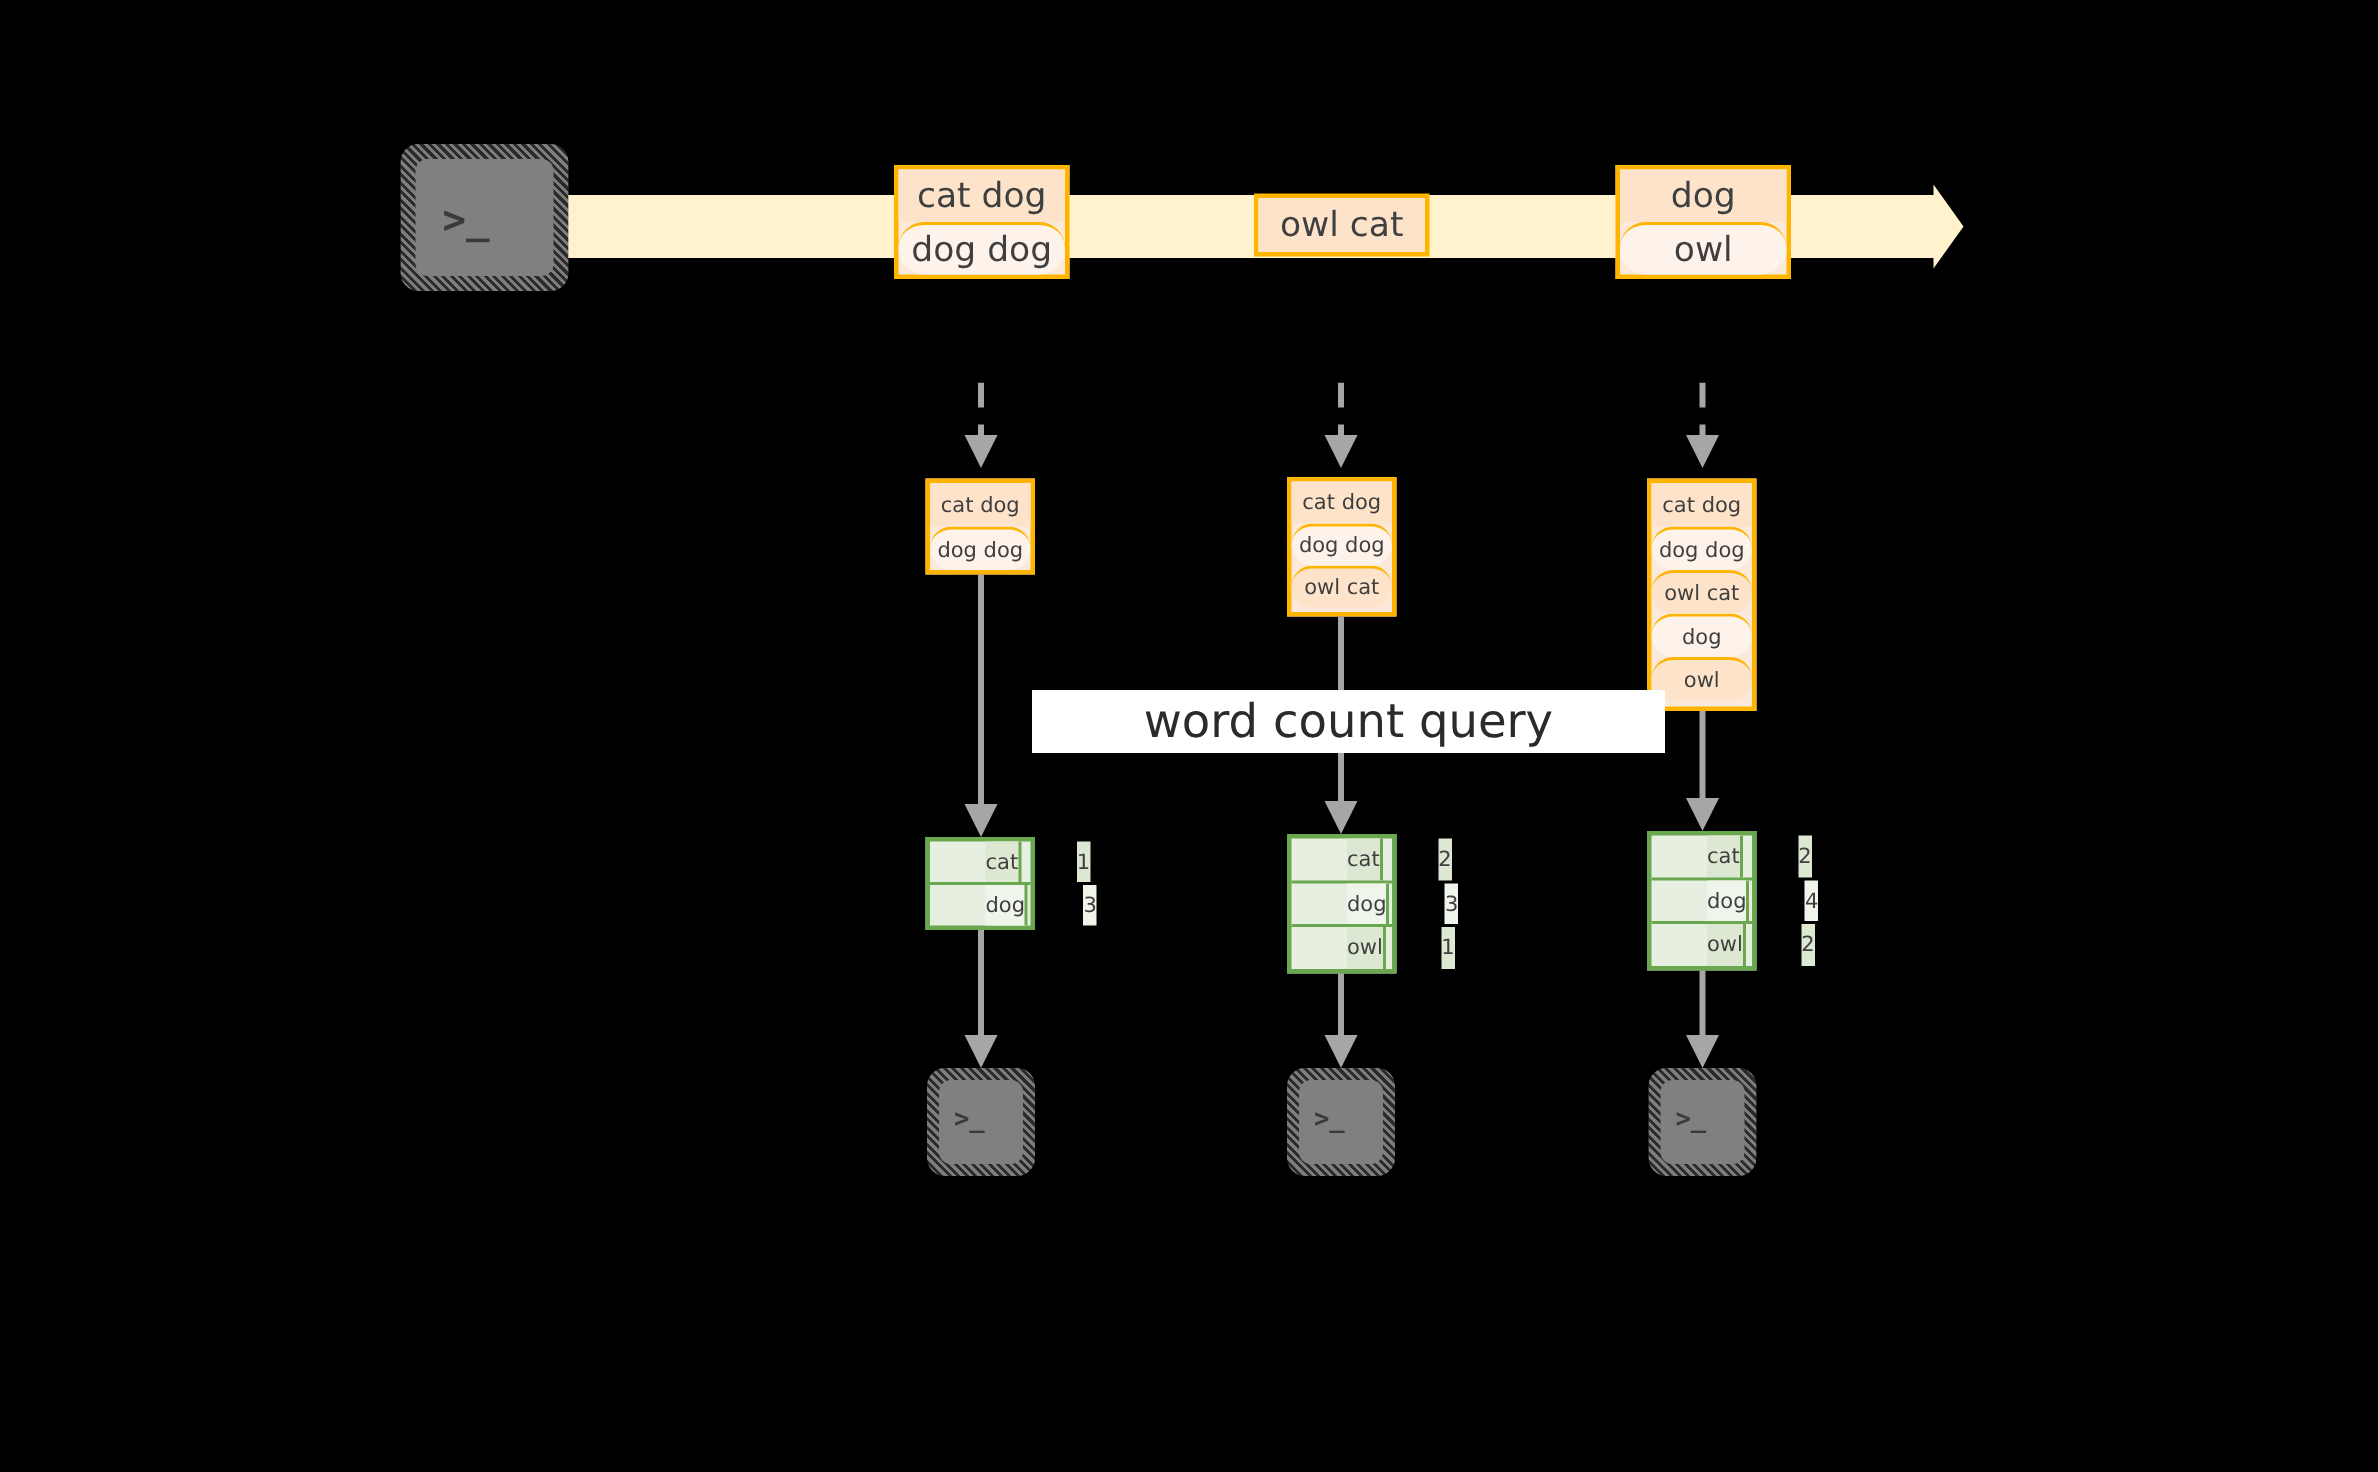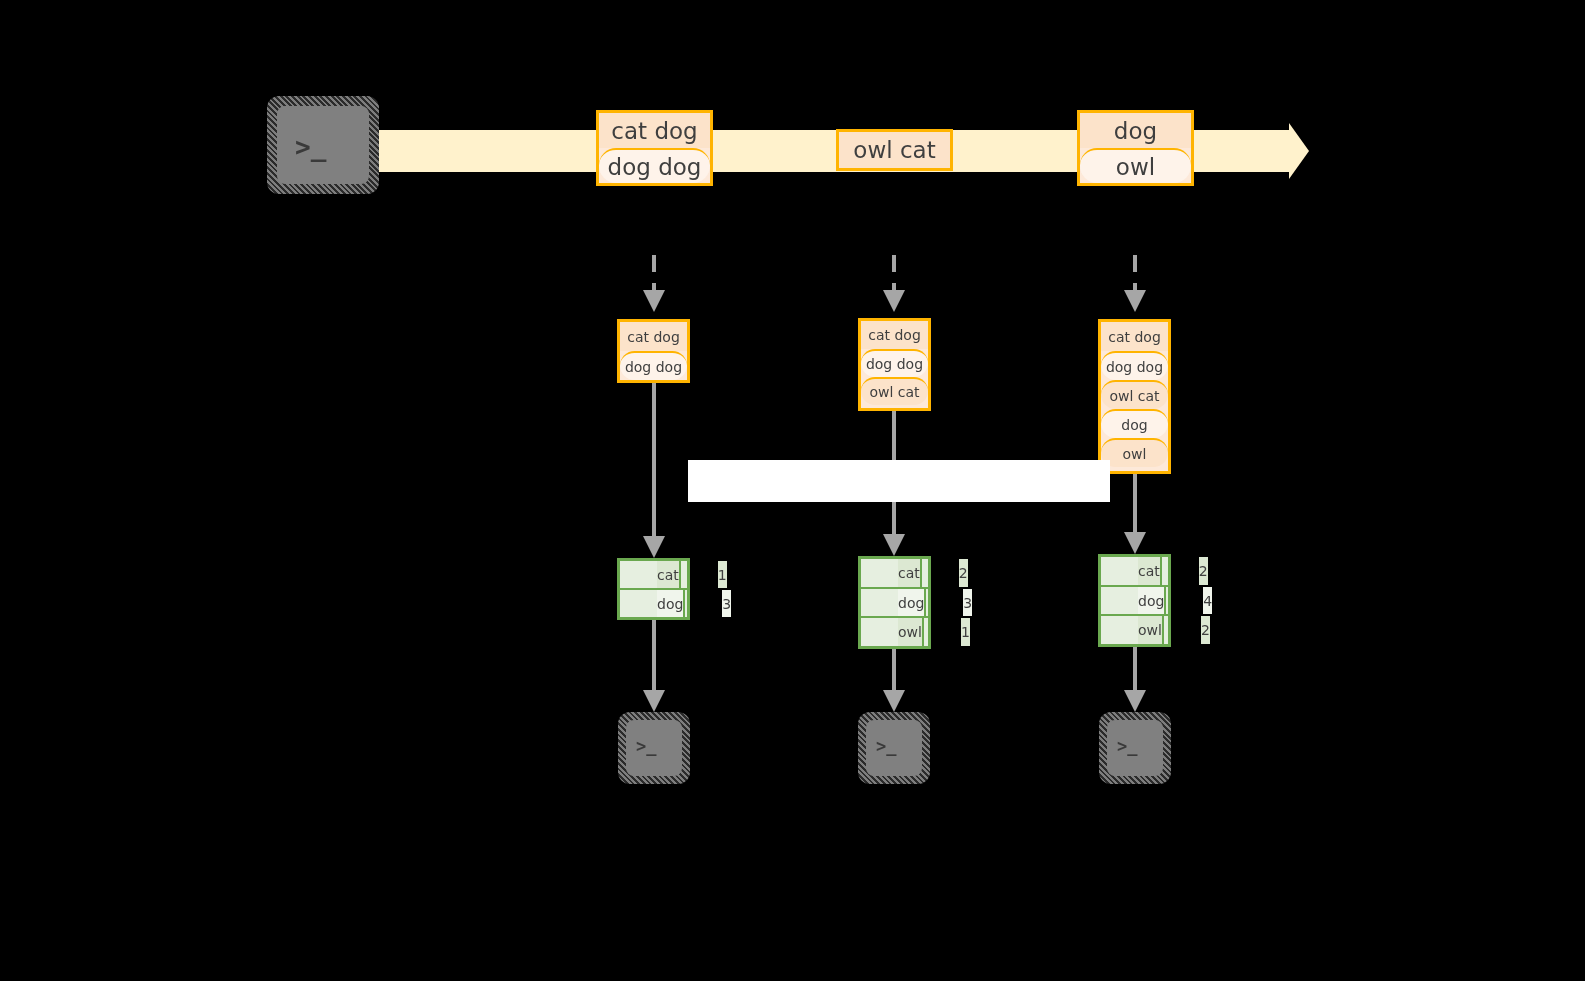--- a/index.html
+++ b/index.html
@@ -261,14 +261,15 @@
 
   <div class="vline" style="left:1133px; top:647px; height:45px;"></div>
   <div class="vhead" style="left:1124px; top:690px;"></div>
 
   <div class="terminal" style="left:1099px; top:712px; width:72px; height:72px;">
     <div class="inner" style="left:8px; top:8px; right:8px; bottom:8px;"></div>
     <div class="glyph" style="left:18px; top:26px; font-size:17px;">&gt;_</div>
   </div>
 
   <div class="banner" style="left:688px; top:460px; width:422px; height:42px; font-size:31px; z-index:5;"></div>
+  <div class="banner" style="left:688px; top:460px; width:422px; height:42px; font-size:31px; z-index:6; background:transparent;">word count query</div>
 
 </div>
 
 </body></html>

